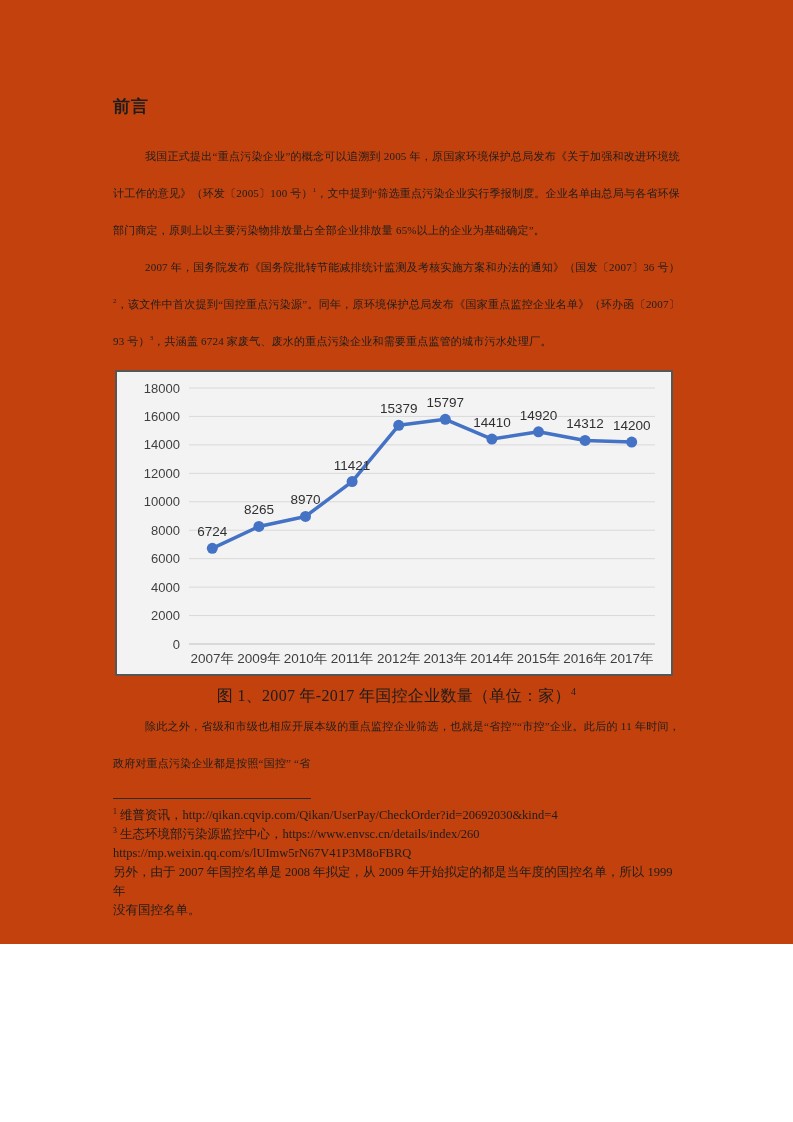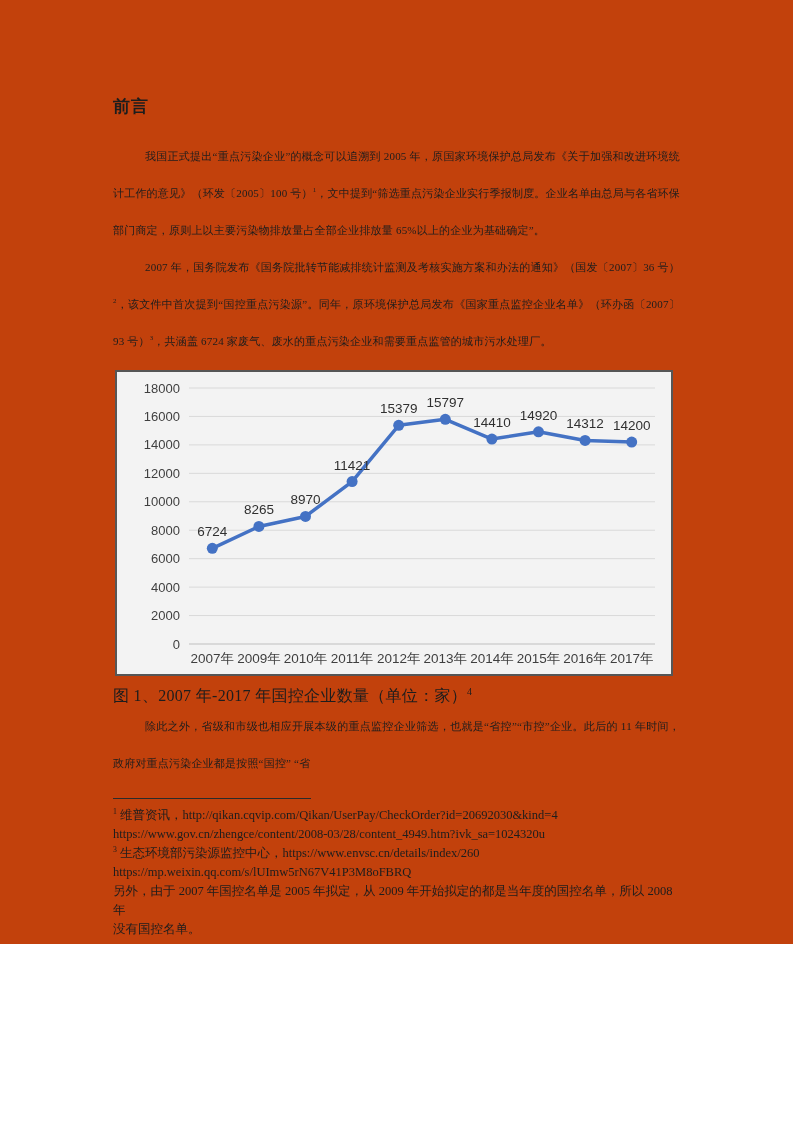--- a/index.html
+++ b/index.html
@@ -14,21 +14,21 @@
   h1.doc-heading{font-size:17px;line-height:22px;font-weight:bold;margin:0 0 20px 0;letter-spacing:1px;}
   p.body-para{font-size:11px;line-height:37px;text-align:justify;margin:0;text-indent:32px;letter-spacing:.2px;}
   sup{font-size:.62em;line-height:0;vertical-align:super;}
   figure.fig{margin:10px 0 0 0;padding:0;width:567px;}
   .chart-box{
     width:554px;height:302px;margin-left:2px;
     background:#f3f3f3;border:2px solid #565656;box-sizing:content-box;
   }
   .chart-box svg{display:block;}
   figcaption.fig-caption{
-    text-align:left;font-size:16px;line-height:24px;margin-top:8px;letter-spacing:.3px;
+    text-align:center;font-size:16px;line-height:24px;margin-top:8px;letter-spacing:.3px;
   }
   .after-fig{margin-top:22px;}
   .footnote-block{margin-top:16px;}
   .footnote-rule{width:198px;border-top:1.5px solid #2b2b2b;margin-bottom:7px;}
   .footnotes{font-size:12.5px;line-height:19px;color:#1d1d1d;}
   .footnotes .fn-line{white-space:normal;}
   .page-number{
     position:absolute;left:0;top:1038px;width:793px;text-align:center;
     font-size:12.5px;color:#1d1d1d;
   }
@@ -115,28 +115,27 @@
 
     <p class="body-para after-fig">除此之外，省级和市级也相应开展本级的重点监控企业筛选，也就是“省控”“市控”企业。此后的 11 年时间，政府对重点污染企业都是按照“国控” “省</p>
 
     <div class="footnote-block">
       <div class="footnote-rule"></div>
       <div class="footnotes" id="footnotes">
           <div class="footnote">
             <div class="fn-line"><sup>1</sup> 维普资讯，http://qikan.cqvip.com/Qikan/UserPay/CheckOrder?id=20692030&amp;kind=4</div>
           </div>
           <div class="footnote">
-            <div class="fn-line">https://www.gov.cn/zhengce/content/2008-03/28/content_4949.htm?ivk_sa=1024320u</div>
           </div>
           <div class="footnote">
             <div class="fn-line"><sup>3</sup> 生态环境部污染源监控中心，https://www.envsc.cn/details/index/260</div>
           </div>
           <div class="footnote">
             <div class="fn-line">https://mp.weixin.qq.com/s/lUImw5rN67V41P3M8oFBRQ</div>
-            <div class="fn-line">另外，由于 2007 年国控名单是 2005 年拟定，从 2009 年开始拟定的都是当年度的国控名单，所以 2008 年</div>
+            <div class="fn-line">另外，由于 2007 年国控名单是 2008 年拟定，从 2009 年开始拟定的都是当年度的国控名单，所以 1999 年</div>
             <div class="fn-line">没有国控名单。</div>
           </div>
         </div>
     </div>
   </div>
 
   <div class="page-number">1</div>
 </div>
 
 </body></html>

